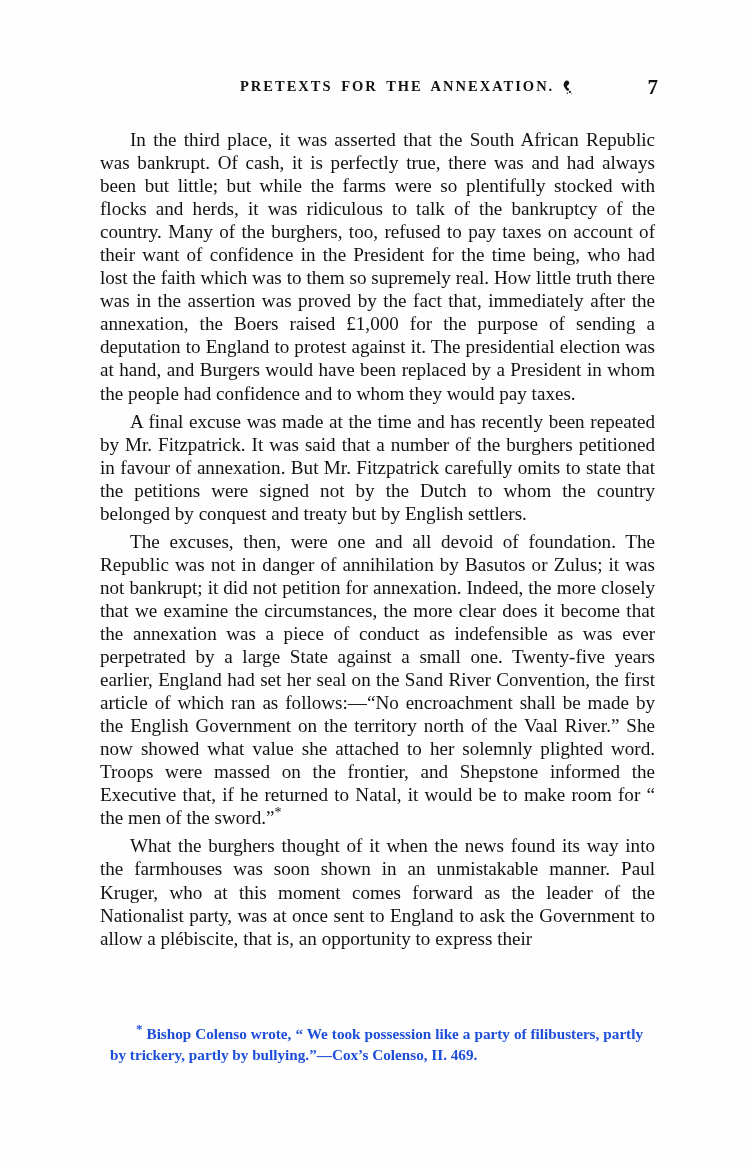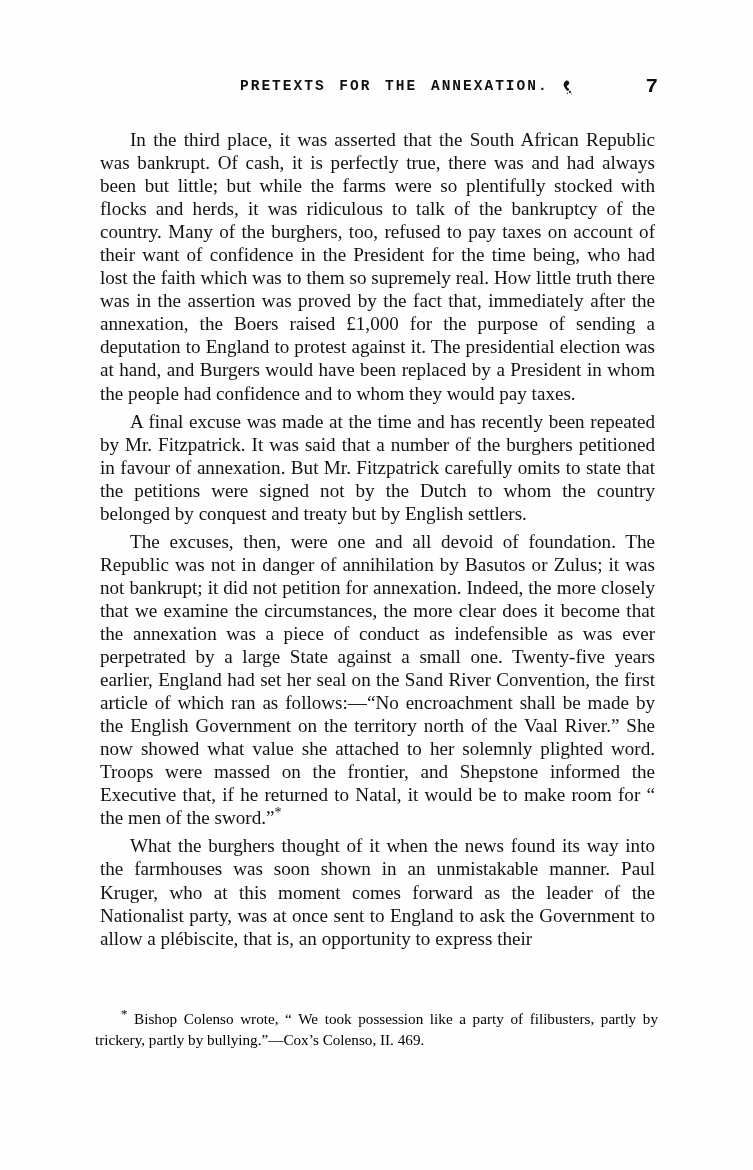--- a/index.html
+++ b/index.html
@@ -23,21 +23,20 @@
     background: #fefefe;
   }
 
   
   .header {
     position: absolute;
     left: 95px;
     top: 78px;
     width: 563px;
     height: 24px;
-    font-family: Liberation Mono, monospace;
   }
   .header-title {
     position: absolute;
     left: 145px;
     top: 0;
     font-size: 14.5px;
     letter-spacing: 2.0px;
     word-spacing: 3px;
     font-weight: 700;
     color: #121110;
@@ -85,28 +84,28 @@
   }
 
   
   .footnote {
     position: absolute;
     left: 95px;
     top: 1008px;
     width: 563px;
   }
   .footnote p {
-    margin: 0;
+    margin: 15px;
     text-align: justify;
     text-justify: inter-word;
     font-size: 15.2px;
     line-height: 21px;
     text-indent: 26px;
-    font-weight: 400;
-    color: #000000;
+    font-weight: 700;
+    color: #1d4ed8;
   }
   .fn-star {
     font-size: 13px;
     vertical-align: super;
     line-height: 0;
   }
 </style>
 </head>
 <body>
 

